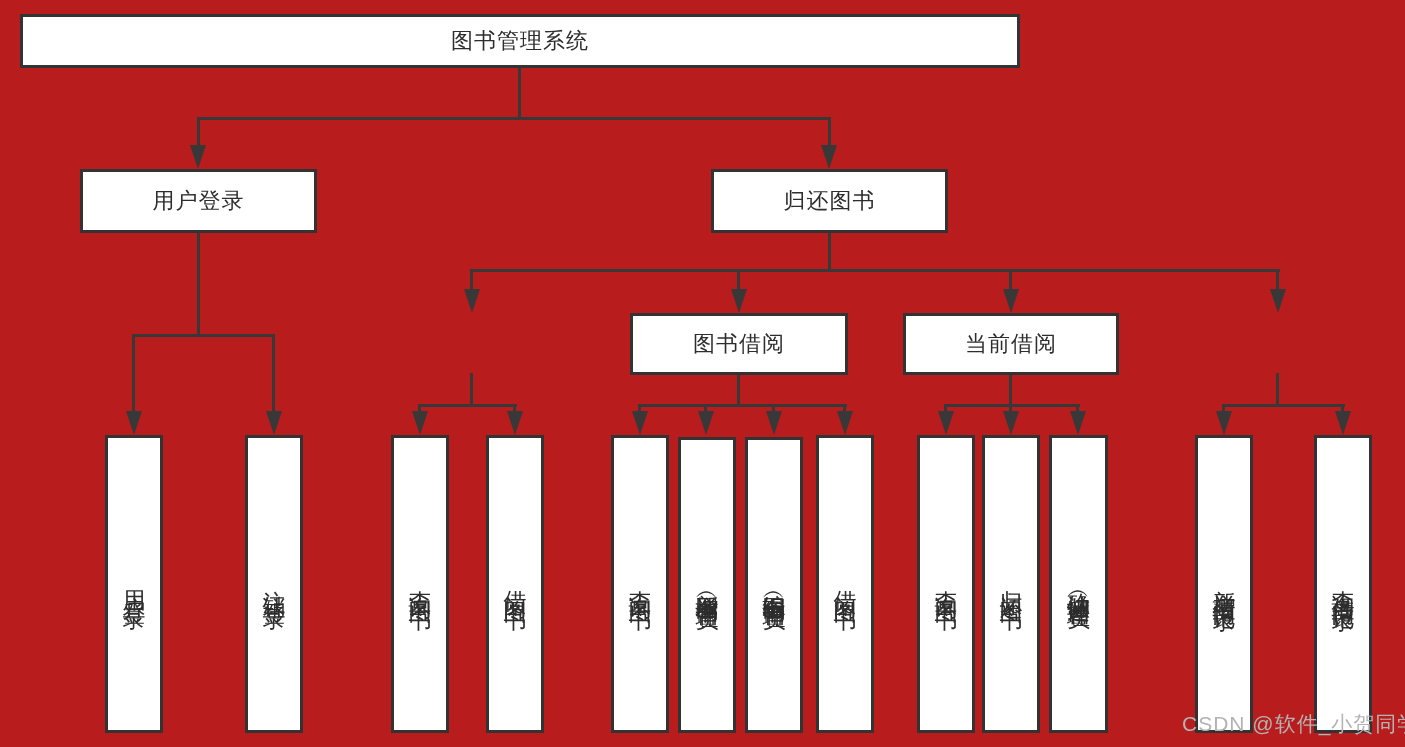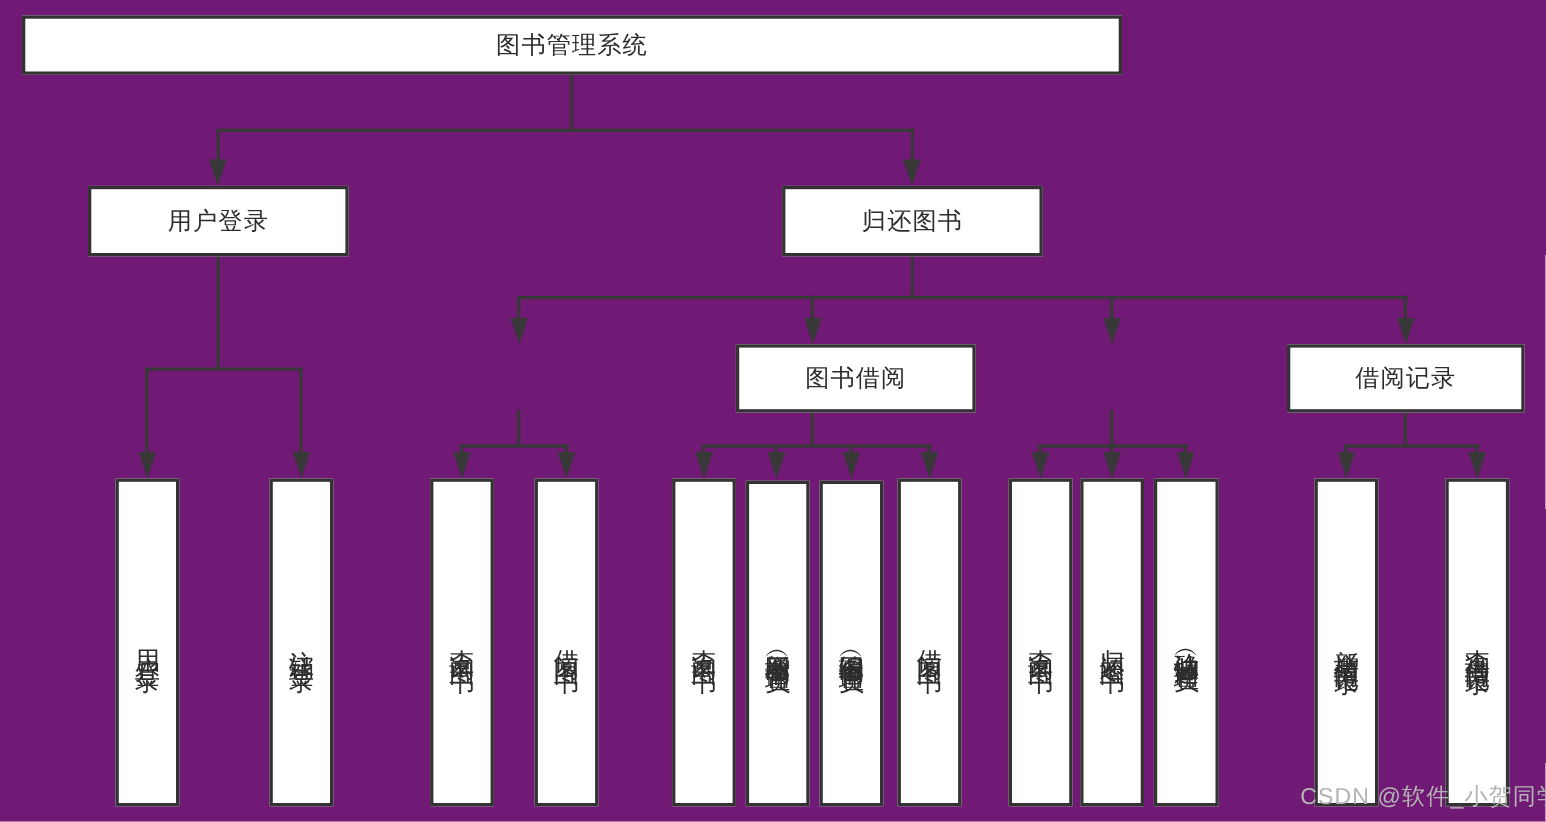--- a/index.html
+++ b/index.html
@@ -4,21 +4,21 @@
 <style>
   html, body {
     margin: 0;
     padding: 0;
     background: #ffffff;
   }
   #stage {
     position: relative;
     width: 1405px;
     height: 747px;
-    background: #701a75;
+    background: #b91c1c;
     font-family: "Liberation Sans", "DejaVu Sans", sans-serif;
     overflow: hidden;
   }
   
   .box {
     position: absolute;
     box-sizing: border-box;
     background: #ffffff;
     border: 3px solid #333333;
     display: flex;
@@ -102,25 +102,25 @@
   <div class="hline" style="left:470px; top:269px; width:810px;"></div>
   <div class="vline" style="left:470px; top:269px; height:22px;"></div>
   <div class="arrowhead" style="left:464px; top:289px;"></div>
   <div class="vline" style="left:737px; top:269px; height:22px;"></div>
   <div class="arrowhead" style="left:731px; top:289px;"></div>
   <div class="vline" style="left:1009px; top:269px; height:22px;"></div>
   <div class="arrowhead" style="left:1003px; top:289px;"></div>
   <div class="vline" style="left:1276px; top:269px; height:22px;"></div>
   <div class="arrowhead" style="left:1270px; top:289px;"></div>
 
-  <div class="box" style="left:630px; top:313px; width:218px; height:62px;margin-left:39px;">
+  <div class="box" style="left:630px; top:313px; width:218px; height:62px;">
     <span class="lbl">图书借阅</span>
   </div>
-  <div class="box" style="left:1170px; top:313px; width:216px; height:62px;">
-    <span class="lbl">借阅记录</span>
+  <div class="box" style="left:903px; top:313px; width:216px; height:62px;">
+    <span class="lbl">当前借阅</span>
   </div>
 
   <div class="vline" style="left:470px; top:373px; height:33px;"></div>
   <div class="hline" style="left:418px; top:404px; width:99px;"></div>
   <div class="vline" style="left:418px; top:404px; height:10px;"></div>
   <div class="arrowhead" style="left:412px; top:411px;"></div>
   <div class="vline" style="left:513px; top:404px; height:10px;"></div>
   <div class="arrowhead" style="left:507px; top:411px;"></div>
 
   <div class="vline" style="left:737px; top:373px; height:33px;"></div>

